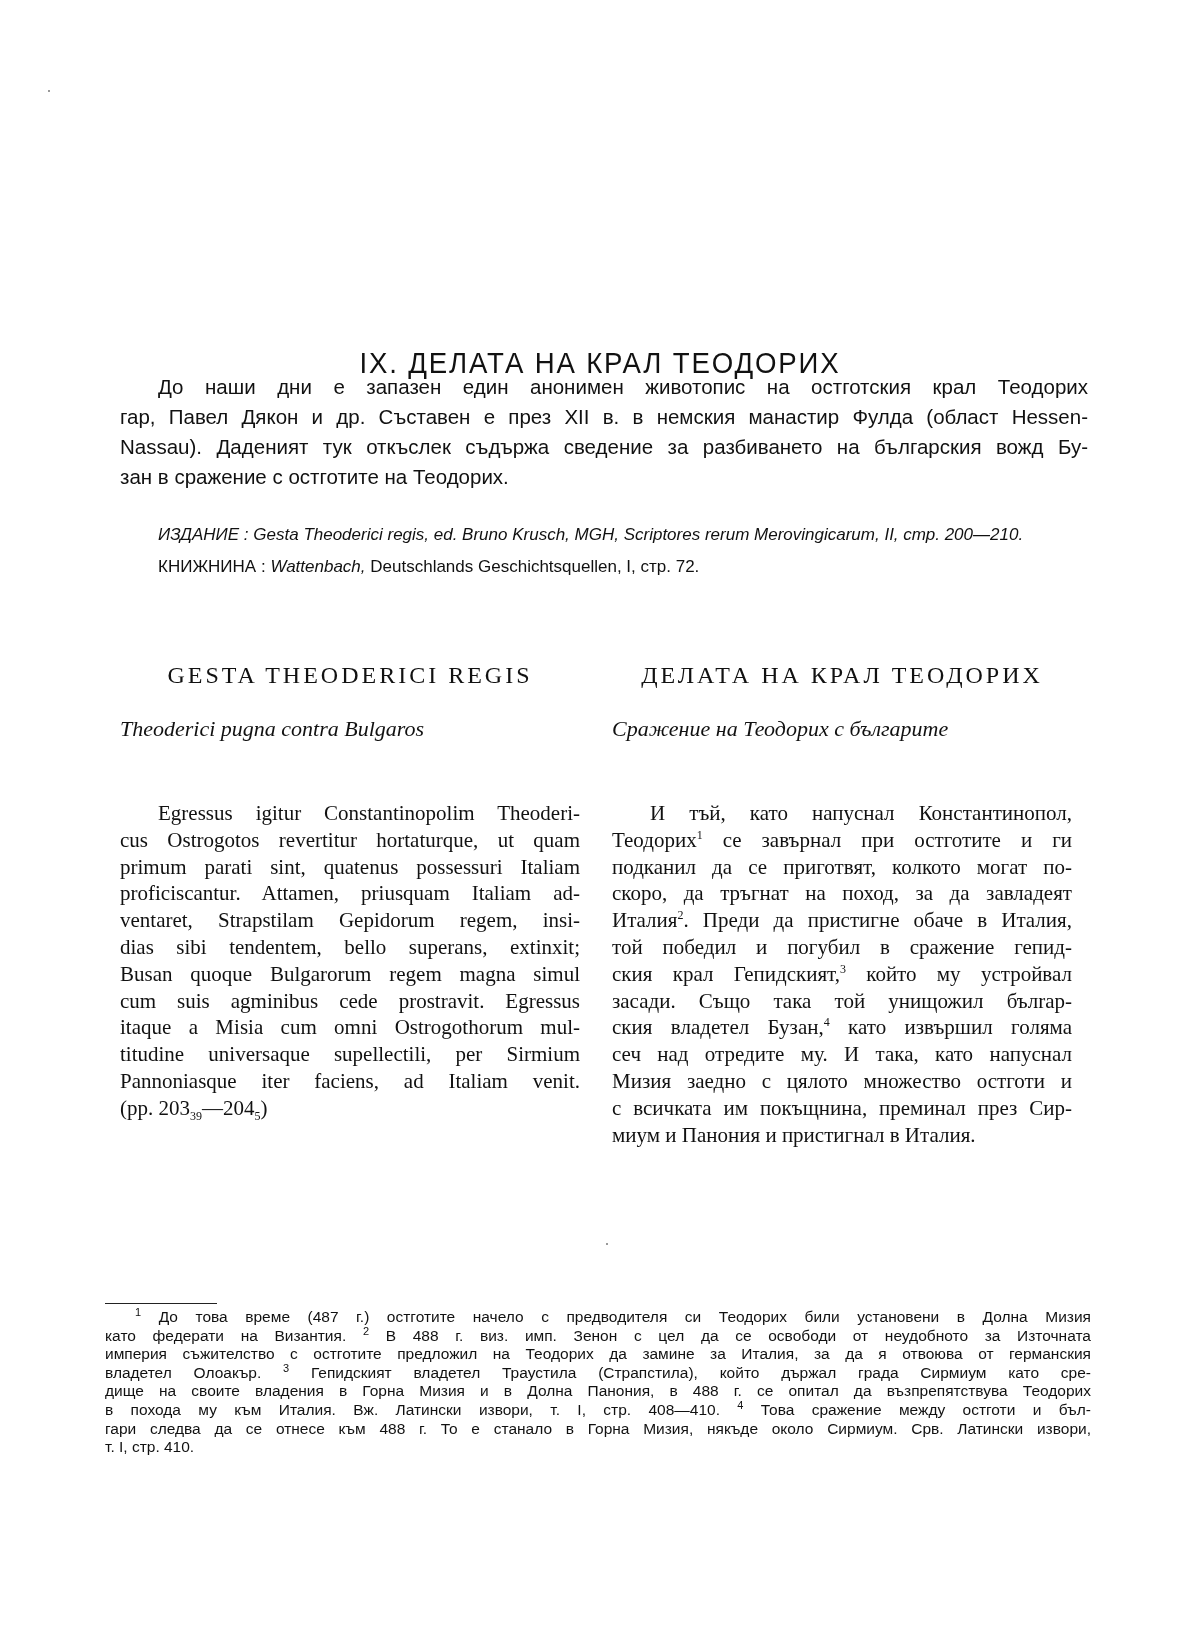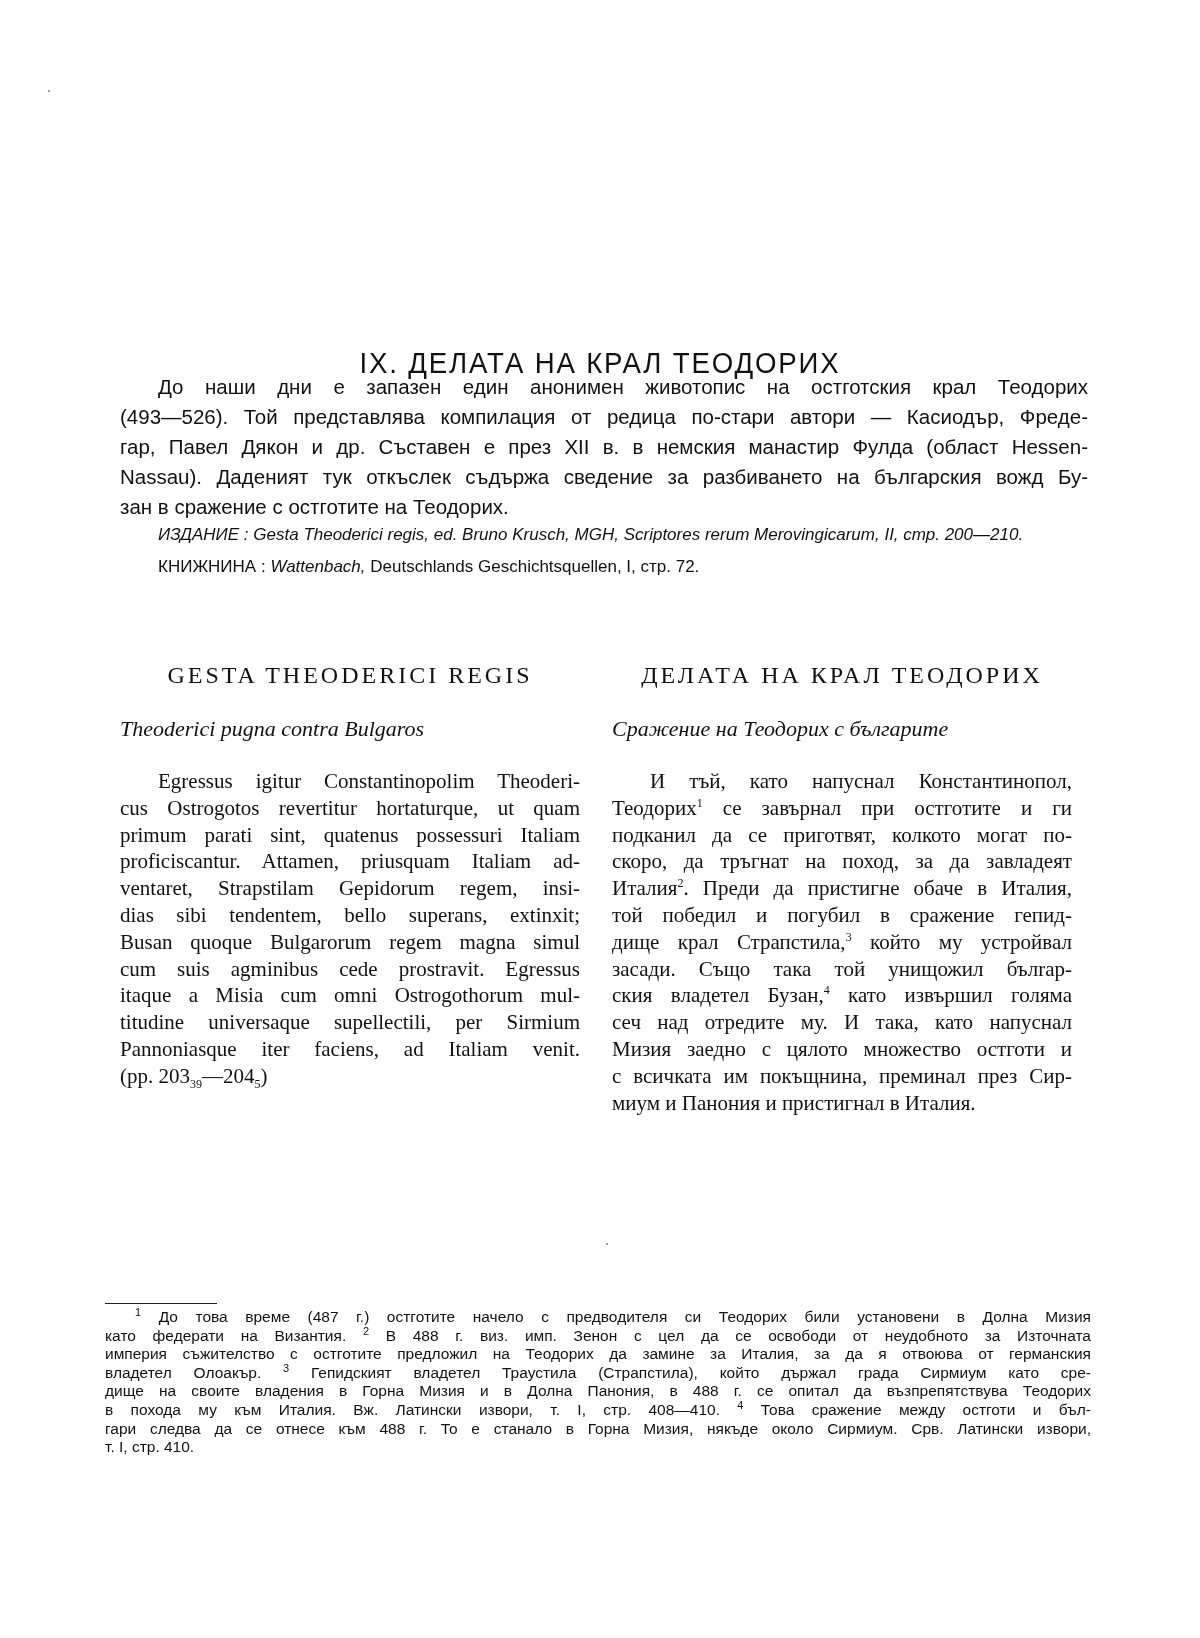--- a/index.html
+++ b/index.html
@@ -16,21 +16,21 @@
   .biblio { position: absolute; left: 158px; width: 930px; font-family: "Liberation Sans", "DejaVu Sans", sans-serif; font-size: 17px; white-space: nowrap; }
   .biblio.ed { top: 525px; font-style: italic; }
   .biblio.lit { top: 557px; }
   .biblio .it { font-style: italic; }
 
   .col { position: absolute; width: 460px; }
   .col.left { left: 120px; }
   .col.right { left: 612px; }
   .col-heading { position: absolute; top: 662px; width: 100%; text-align: center; font-size: 24px; letter-spacing: 3px; font-family: "Liberation Serif", "DejaVu Serif", serif; }
   .col-sub { position: absolute; top: 716px; width: 100%; text-align: left; font-size: 22px; font-style: italic; }
-  .col-body { position: absolute; top: 768px; width: 460px; font-size: 21px; line-height: 26.8px; }
+  .col-body { position: absolute; top: 800px; width: 460px; font-size: 21px; line-height: 26.8px; }
   .col-body .line { display: block; white-space: nowrap; text-align: justify; text-align-last: justify; }
   .col-body .line.first { padding-left: 38px; }
   .col-body .line.last { text-align-last: left; }
   sup { font-size: 12px; line-height: 0; vertical-align: super; }
   sub { font-size: 12px; line-height: 0; vertical-align: sub; }
 
   .fn-rule { position: absolute; left: 105px; top: 1303px; width: 112px; height: 1px; background: #222; }
   .footnotes { position: absolute; left: 105px; width: 986px; top: 1308px; font-family: "Liberation Sans", "DejaVu Sans", sans-serif; font-size: 15.5px; line-height: 18.6px; }
   .footnotes .line { display: block; white-space: nowrap; text-align: justify; text-align-last: justify; }
   .footnotes .line.first { padding-left: 30px; }
@@ -41,21 +41,20 @@
 </style>
 </head>
 <body>
 
 <div class="page">
 
   <h1 class="chapter-title">IX. ДЕЛАТА НА КРАЛ ТЕОДОРИХ</h1>
 
   <div class="intro">
     <span class="line first">До наши дни е запазен един анонимен животопис на остготския крал Теодорих</span>
-    <span class="line">(493—526). Той представлява компилация от редица по-стари автори — Касиодър, Фреде-</span>
     <span class="line">гар, Павел Дякон и др. Съставен е през XII в. в немския манастир Фулда (област Hessen-</span>
     <span class="line">Nassau). Даденият тук откъслек съдържа сведение за разбиването на българския вожд Бу-</span>
     <span class="line last">зан в сражение с остготите на Теодорих.</span>
   </div>
 
   <div class="biblio ed">
     <span>ИЗДАНИЕ :</span>
     <span>Gesta Theoderici regis, ed. Bruno Krusch, MGH, Scriptores rerum Merovingicarum, II, стр. 200—210.</span>
   </div>
   <div class="biblio lit">
@@ -86,21 +85,21 @@
   <div class="col right">
     <div class="col-heading">ДЕЛАТА НА КРАЛ ТЕОДОРИХ</div>
     <div class="col-sub">Сражение на Теодорих с българите</div>
     <div class="col-body" id="translation-body">
         <span class="line first"><span>И тъй, като напуснал Константинопол,</span></span>
         <span class="line"><span>Теодорих</span><sup>1</sup><span> се завърнал при остготите и ги</span></span>
         <span class="line"><span>подканил да се приготвят, колкото могат по-</span></span>
         <span class="line"><span>скоро, да тръгнат на поход, за да завладеят</span></span>
         <span class="line"><span>Италия</span><sup>2</sup><span>. Преди да пристигне обаче в Италия,</span></span>
         <span class="line"><span>той победил и погубил в сражение гепид-</span></span>
-        <span class="line"><span>дище крал Страпстила,</span><sup>3</sup><span> който му устройвал</span></span>
+        <span class="line"><span>ския крал Гепидският,</span><sup>3</sup><span> който му устройвал</span></span>
         <span class="line"><span>засади. Също така той унищожил бълrap-</span></span>
         <span class="line"><span>ския владетел Бузан,</span><sup>4</sup><span> като извършил голяма</span></span>
         <span class="line"><span>сеч над отредите му. И така, като напуснал</span></span>
         <span class="line"><span>Мизия заедно с цялото множество остготи и</span></span>
         <span class="line"><span>с всичката им покъщнина, преминал през Сир-</span></span>
         <span class="line last"><span>миум и Панония и пристигнал в Италия.</span></span>
       </div>
   </div>
 
   <div class="fn-rule"></div>

